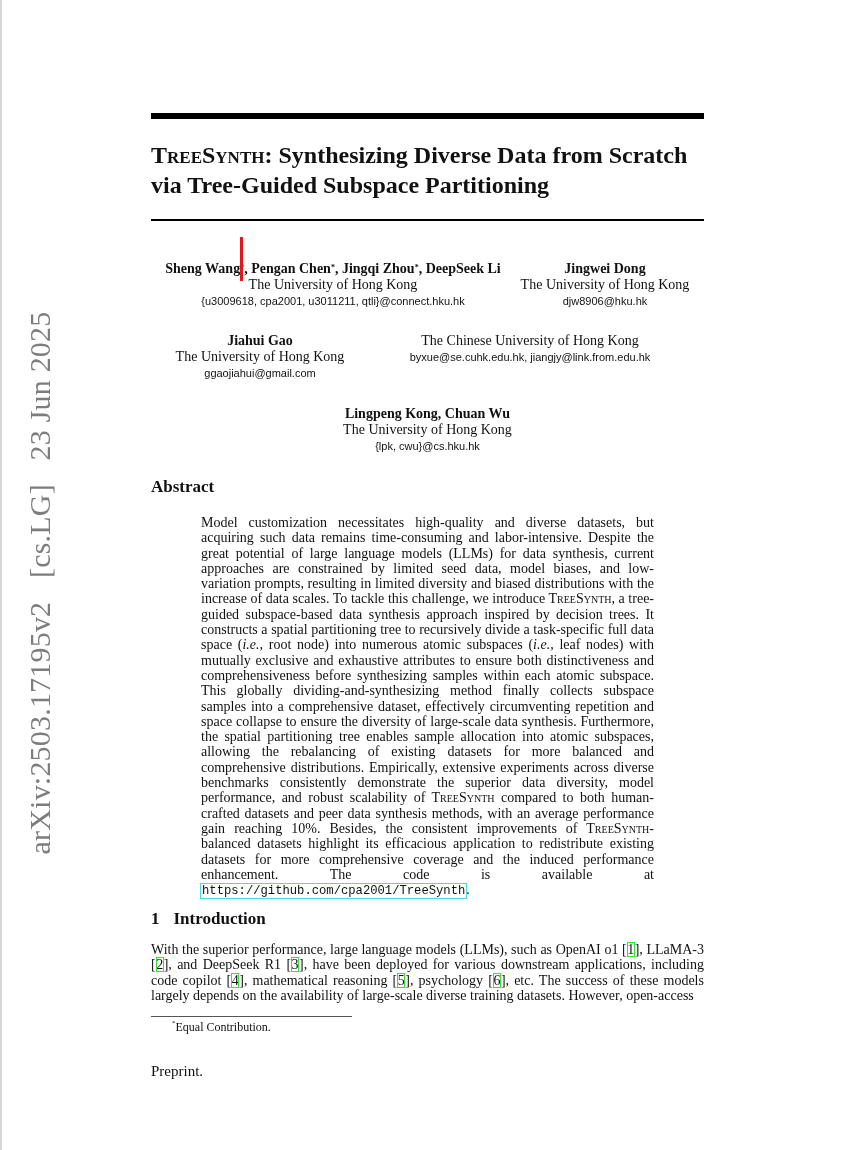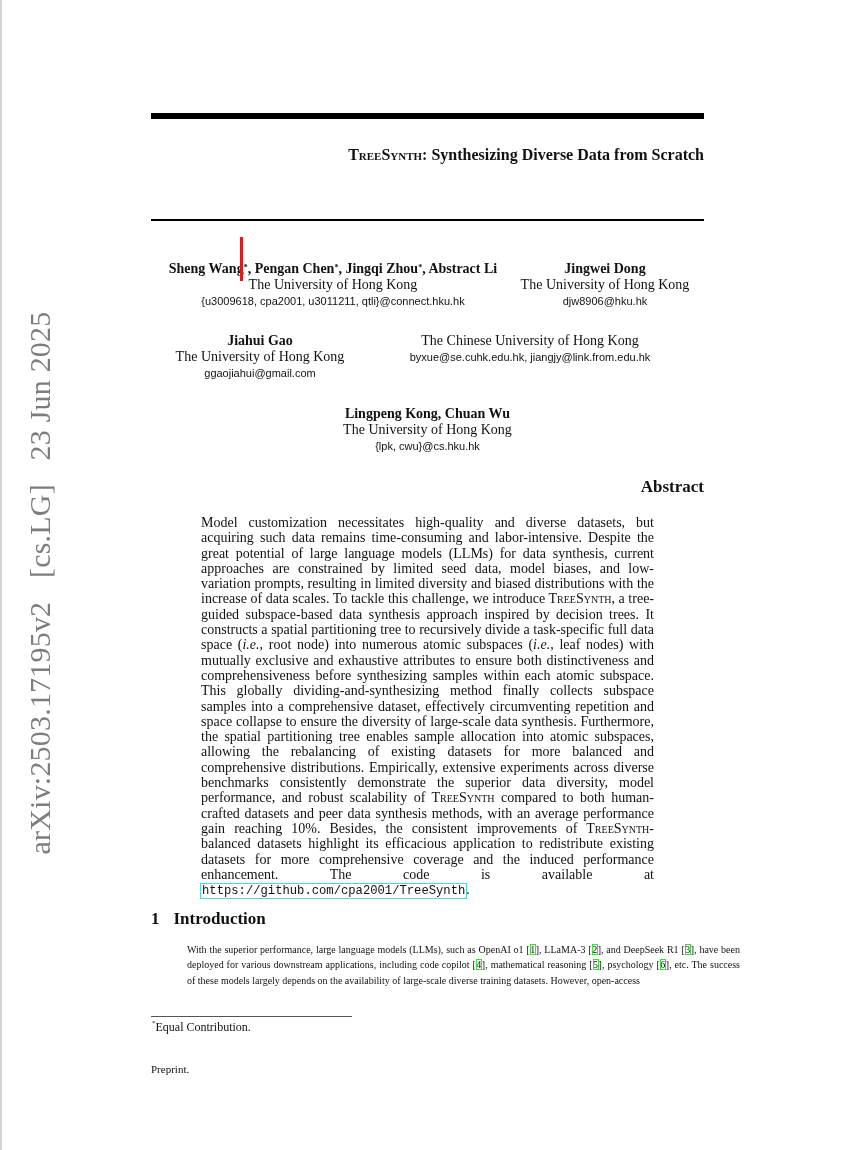--- a/index.html
+++ b/index.html
@@ -11,72 +11,73 @@
   .arxiv-stamp {
     position:absolute; left:40px; top:575px;
     transform-origin:0 0; transform:rotate(-90deg) translate(-50%, -50%);
     font-family:"Liberation Serif", serif; font-size:30px; color:#7d7d7d;
     white-space:nowrap; letter-spacing:0.2px;
   }
   .arxiv-stamp span { margin-right:16px; }
   .rule-thick { position:absolute; left:151px; top:113px; width:553px; height:6px; background:#000; }
   .rule-thin { position:absolute; left:151px; top:219px; width:553px; height:1.5px; background:#000; }
   .title {
-    position:absolute; left:151px; top:140px; width:553px; text-align:right;
-    font-weight:bold; font-size:16px; line-height:30px;
+    position:absolute; left:151px; top:140px; width:553px; text-align:left;
+    font-weight:bold; font-size:24px; line-height:30px;
   }
   .sc { font-variant:small-caps; }
   .author-block { position:absolute; text-align:center; font-size:14px; line-height:16px; }
   .author-block .names { font-weight:bold; }
   .author-block .email { font-family:Liberation Sans, sans-serif; font-size:11px; line-height:16px; }
   .sup { font-size:8px; vertical-align:top; position:relative; top:-1px; }
   .cursor { position:absolute; left:240px; top:237px; width:3px; height:44px; background:#e0191e; }
-  .abstract-heading { position:absolute; left:151px; top:477px; width:553px; text-align:right; font-weight:bold; font-size:17px; }
+  .abstract-heading { position:absolute; left:151px; top:477px; width:553px; text-align:left; font-weight:bold; font-size:17px; }
   .abstract-body {
     position:absolute; left:201px; top:515px; width:453px;
     font-size:14px; line-height:15.3px; text-align:justify; hyphens:manual;
   }
   .url-box {
     font-family:"Liberation Mono", monospace; font-size:12.2px;
     outline:1.5px solid #4fd8dc; outline-offset:0px; padding:0 1px;margin-top:12px;
   }
   .section-heading { position:absolute; left:151px; top:909px; font-weight:bold; font-size:17px; }
   .section-heading .num { margin-right:14px; }
   .intro-body {
     position:absolute; left:151px; top:942px; width:553px;
-    font-size:10px; line-height:15.4px; text-align:justify;margin-left:36px;
+    font-size:14px; line-height:15.4px; text-align:justify;
   }
   .cite { outline:1.3px solid #36e336; outline-offset:-1px; padding:0 0.5px; }
   .footnote-rule { position:absolute; left:151px; top:1016px; width:201px; height:1px; background:#555; }
-  .footnote { position:absolute; left:152px; top:1020px; font-size:12px;text-align:center; }
+  .footnote { position:absolute; left:172px; top:1020px; font-size:12px;text-align:center; }
   .footnote .sup { font-size:7px; }
-  .preprint { position:absolute; left:151px; top:1063px; font-size:11px; }
+  .preprint { position:absolute; left:151px; top:1063px; font-size:15px; }
 </style>
 </head>
 <body>
 
 <div class="left-border"></div>
 
 <div class="arxiv-stamp">
   <span>arXiv:2503.17195v2</span>
   <span>[cs.LG]</span>
   <span>23 Jun 2025</span>
 </div>
 
 <div class="rule-thick"></div>
 
 <div class="title">
   <span><span>T</span><span class="sc">ree</span><span>S</span><span class="sc">ynth</span></span><span>: Synthesizing Diverse Data from Scratch</span><br>
+  <span>via Tree-Guided Subspace Partitioning</span>
 </div>
 
 <div class="rule-thin"></div>
 
 <div class="author-block" style="left:160px; top:261px; width:346px;">
   <div class="names">
-    <span>Sheng Wang</span><span class="sup">*</span>, <span>Pengan Chen</span><span class="sup">*</span>, <span>Jingqi Zhou</span><span class="sup">*</span>, <span>Abstract Li</span>
+    <span>Sheng Wang</span><span class="sup">*</span>, <span>Pengan Chen</span><span class="sup">*</span>, <span>Jingqi Zhou</span><span class="sup">*</span>, <span>DeepSeek Li</span>
   </div>
   <div>The University of Hong Kong</div>
   <div class="email">{u3009618, cpa2001, u3011211, qtli}@connect.hku.hk</div>
 </div>
 
 <div class="author-block" style="left:510px; top:261px; width:190px;">
   <div class="names">Jingwei Dong</div>
   <div>The University of Hong Kong</div>
   <div class="email">djw8906@hku.hk</div>
 </div>

